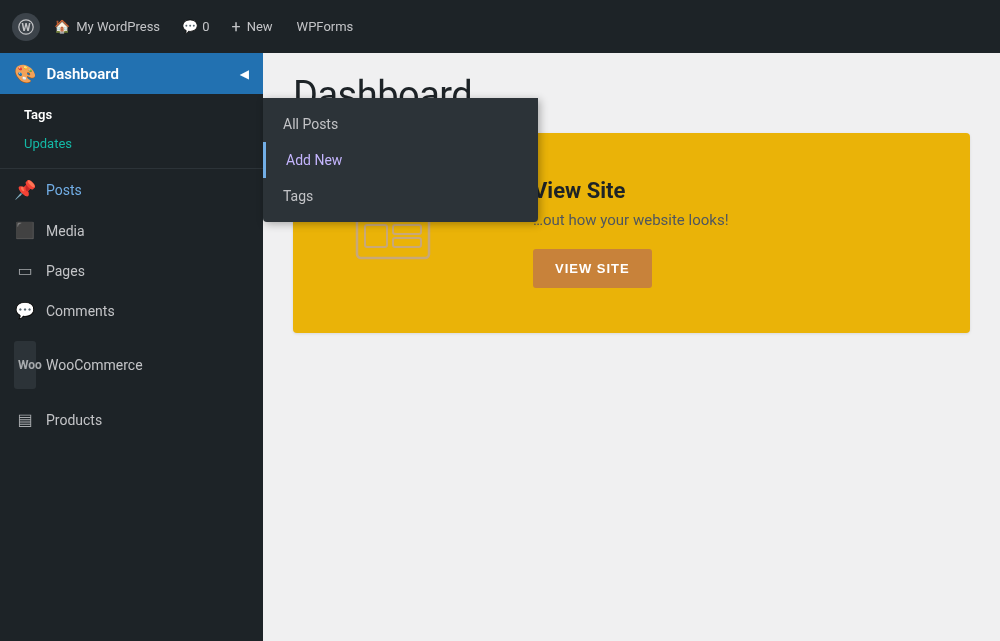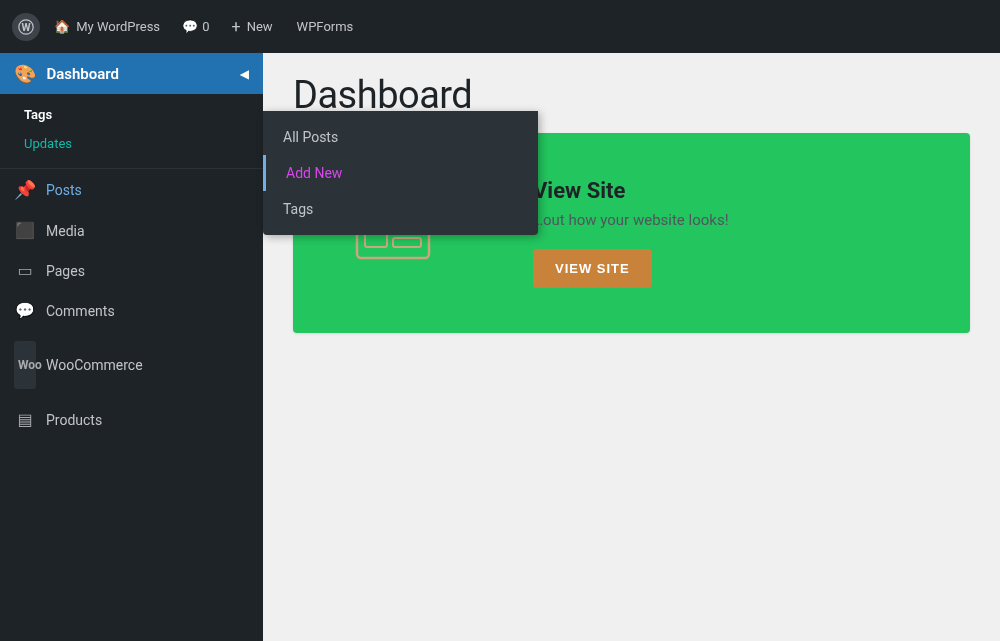--- a/index.html
+++ b/index.html
@@ -119,21 +119,21 @@
       font-size: 38px;
       font-weight: 400;
       color: #1d2327;
       letter-spacing: -0.5px;
     }
 
     .card-area {
       padding: 0 30px;
     }
     .dashboard-card {
-      background: #22c55e;
+      background: #eab308;
       border-radius: 4px;
       padding: 30px 30px 30px 240px;
       box-shadow: 0 1px 3px rgba(0,0,0,0.1);
       position: relative;
       min-height: 200px;
       display: flex;
       flex-direction: column;
       justify-content: center;
     }
     .card-icon-area {
@@ -169,39 +169,39 @@
       border-radius: 3px;
       cursor: pointer;
       display: inline-block;
       width: fit-content;
     }
 
     
     #posts-dropdown {
       position: absolute;
       left: 263px;
-      top: 58px; 
+      top: 45px; 
       background: #2c3338;
       width: 275px;
       z-index: 100;
       border-radius: 0 0 4px 4px;
       padding: 8px 0;
       box-shadow: 2px 2px 8px rgba(0,0,0,0.3);
     }
     .dropdown-item {
       padding: 10px 20px;
       color: #c3c4c7;
       font-size: 14px;
       cursor: pointer;
       display: flex;
       align-items: center;
       gap: 0;
     }
     .dropdown-item.highlight {
-      color: #d946ef;
+      color: #c4b5fd;
       border-left: 3px solid #72aee6;
       align-items: flex-end;
     }
   </style>
 </head>
 <body>
 
 <div id="admin-bar">
   <div class="wp-logo-icon">
     <svg width="16" height="16" viewBox="0 0 20 20" fill="#c3c4c7">

